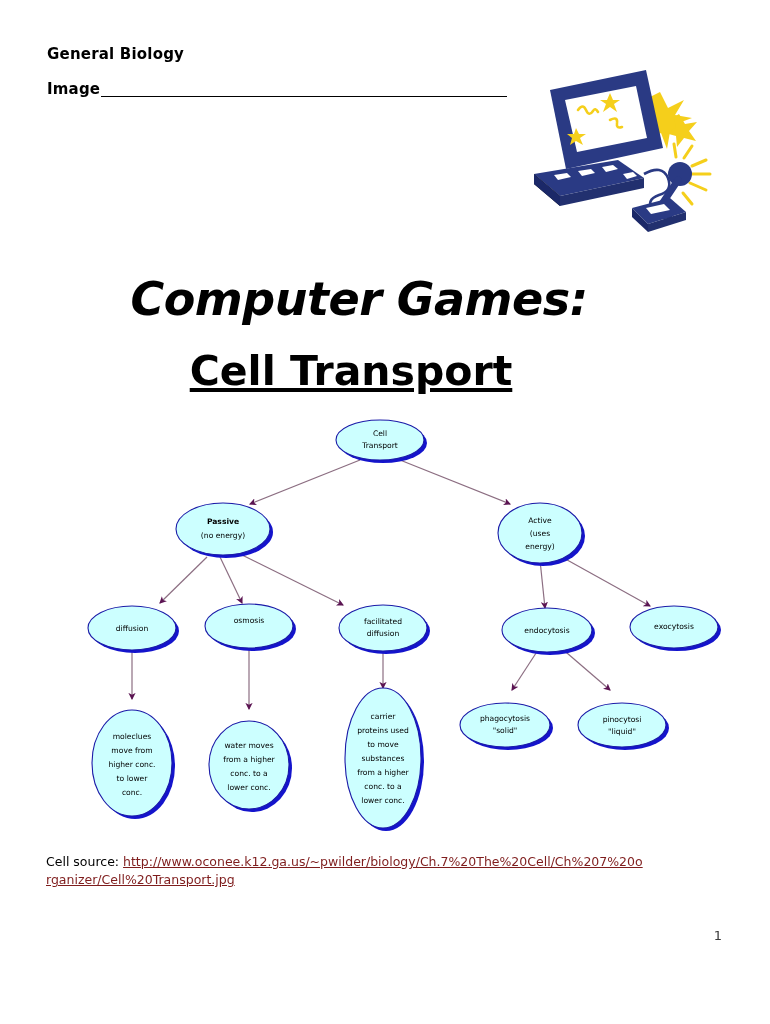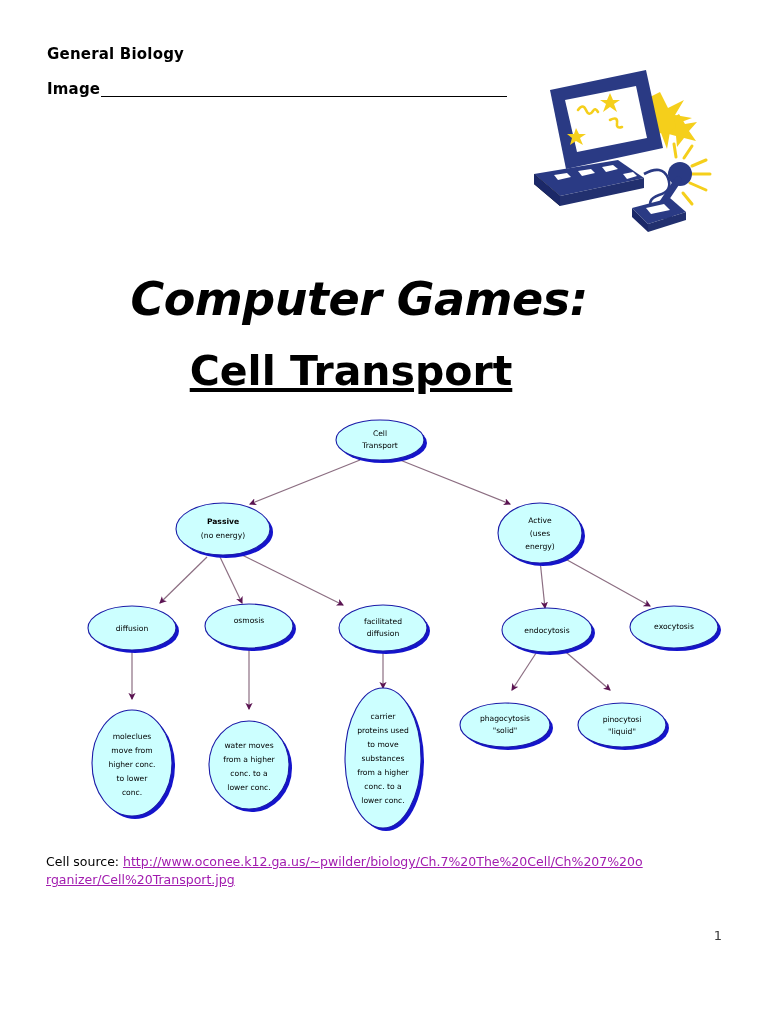--- a/index.html
+++ b/index.html
@@ -112,21 +112,21 @@
   .source-line {
     position: absolute;
     left: 46px;
     top: 853px;
     width: 600px;
     font-size: 12.5px;
     line-height: 1.45;
     color: #000;
   }
   .source-line .link {
-    color: #a21caf;
+    color: #7f1d1d;
     text-decoration: underline;
     word-break: break-all;
   }
   .page-number {
     position: absolute;
     right: 48px;
     top: 928px;
     font-size: 13px;
     color: #3a3a3a;
   }

